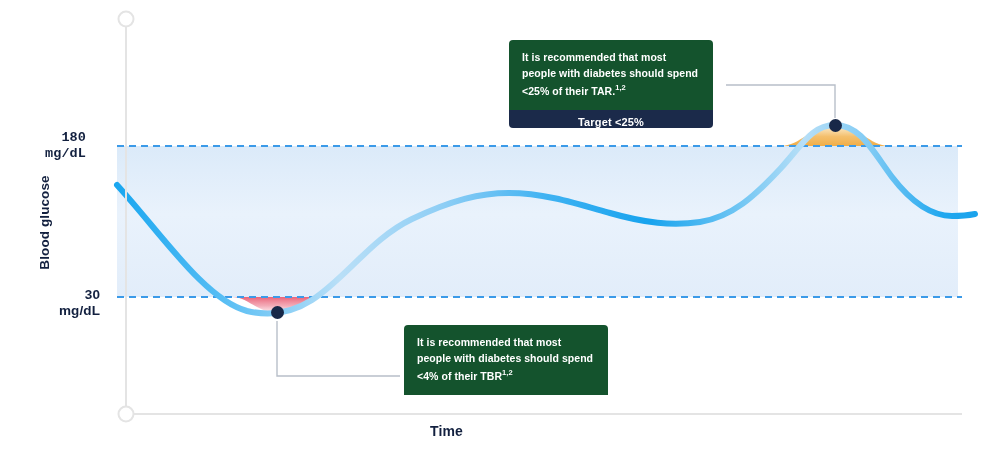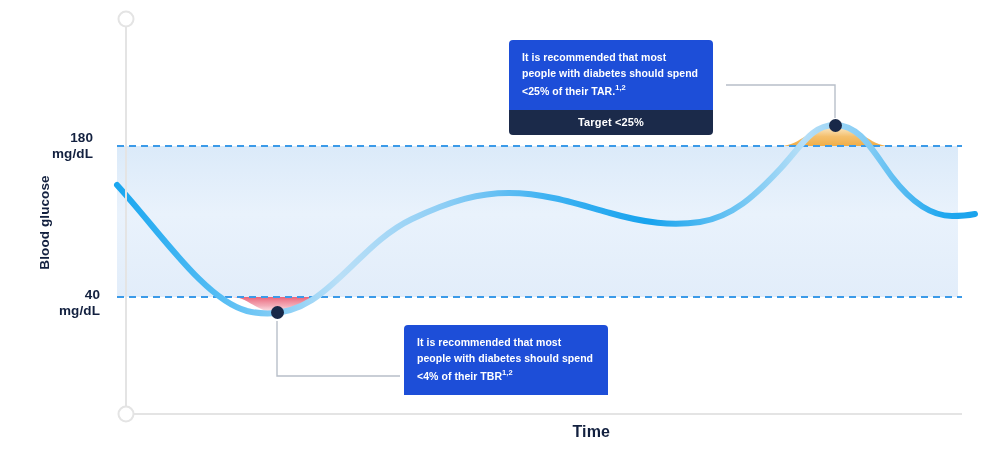--- a/index.html
+++ b/index.html
@@ -30,44 +30,44 @@
   
   .axis-tick {
     position: absolute;
     text-align: right;
     color: #12203f;
     font-size: 13.5px;
     font-weight: 700;
     line-height: 1.22;
     letter-spacing: .1px;
   }
-  #tick-high { left: 11px; top: 130px; width: 82px; }
+  #tick-high { left: 4px; top: 130px; width: 82px; font-family: Liberation Mono, monospace; }
   #tick-low  { left: 18px; top: 287px; width: 82px; }
 
   #y-axis-title {
     position: absolute;
     left: -26px;
     top: 215px;
     width: 140px;
     text-align: center;
     transform: rotate(-90deg);
     transform-origin: 50% 50%;
     color: #12203f;
     font-size: 13.5px;
     font-weight: 700;
     letter-spacing: .1px;
   }
   #x-axis-title {
     position: absolute;
     left: 430px;
     top: 423px;
     width: 180px;
-    text-align: right;
+    text-align: left;
     color: #12203f;
-    font-size: 16px;
+    font-size: 14px;
     font-weight: 700;
     letter-spacing: .1px;
   }
 
   
   #note-box {
     position: absolute;
     left: 176px;
     top: 27px;
     width: 236px;
@@ -79,37 +79,37 @@
     font-size: 10.5px;
     font-weight: 700;
     line-height: 1.52;
     letter-spacing: .05px;
   }
   #note-box sup { font-size: 7.5px; font-weight: 700; }
 
   
   .callout { position: absolute; width: 204px; }
   .callout-body {
-    background: #1d4ed8;
+    background: #14532d;
     color: #ffffff;
     box-sizing: border-box;
     padding: 10px 13px 11px 13px;
     border-radius: 4px 4px 0 0;
     font-size: 10.5px;
     font-weight: 700;
     line-height: 1.5;
     letter-spacing: .05px;
   }
   .callout-body sup { font-size: 7.5px; font-weight: 700; }
   .callout-target {
     background: #1b2a4a;
     color: #ffffff;
     text-align: center;
     box-sizing: border-box;
-    padding: 6px 8px 7px 8px;
+    padding: 6px 8px 0 8px;
     border-radius: 0 0 4px 4px;
     font-size: 11px;
     font-weight: 700;
     letter-spacing: .15px;
   }
   #callout-tar { left: 509px; top: 40px; }
   #callout-tbr { left: 404px; top: 325px; }
 
   
   .marker {
@@ -221,21 +221,21 @@
 
     <polyline points="277,321 277,376 400,376" fill="none" stroke="#b8bfc9" stroke-width="1.4"></polyline>
   </svg>
 
   <div class="axis-tick" id="tick-high">
     <div>180</div>
     <div>mg/dL</div>
   </div>
 
   <div class="axis-tick" id="tick-low">
-    <div>40</div>
+    <div>30</div>
     <div>mg/dL</div>
   </div>
 
   <div id="y-axis-title">Blood glucose</div>
   <div id="x-axis-title">Time</div>
 
 
   <div class="callout" id="callout-tar">
     <div class="callout-body">
       <span>It is recommended that most people with diabetes should spend &lt;25% of their TAR.</span><sup>1,2</sup>

